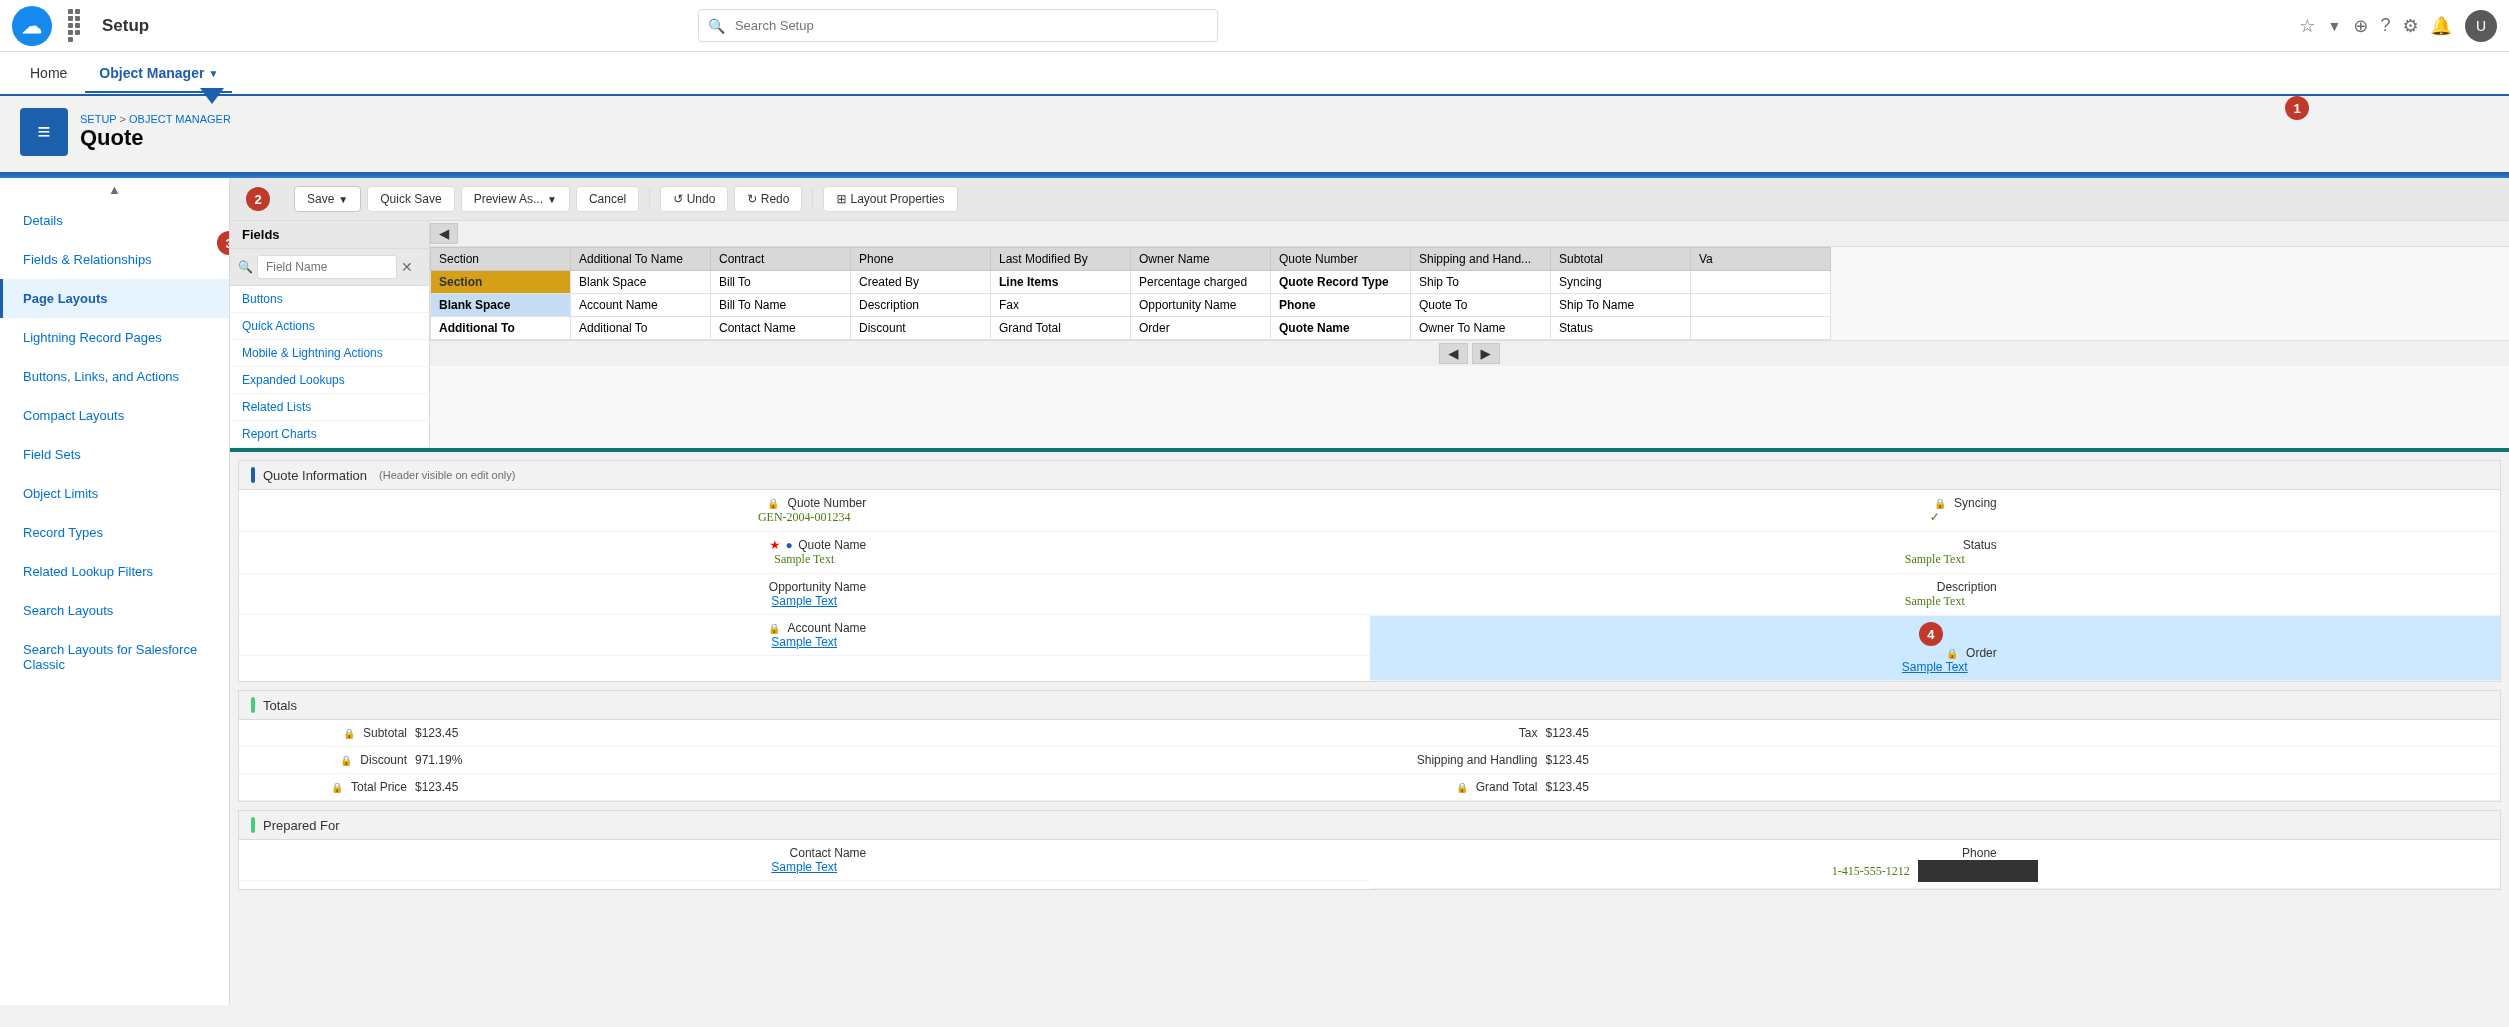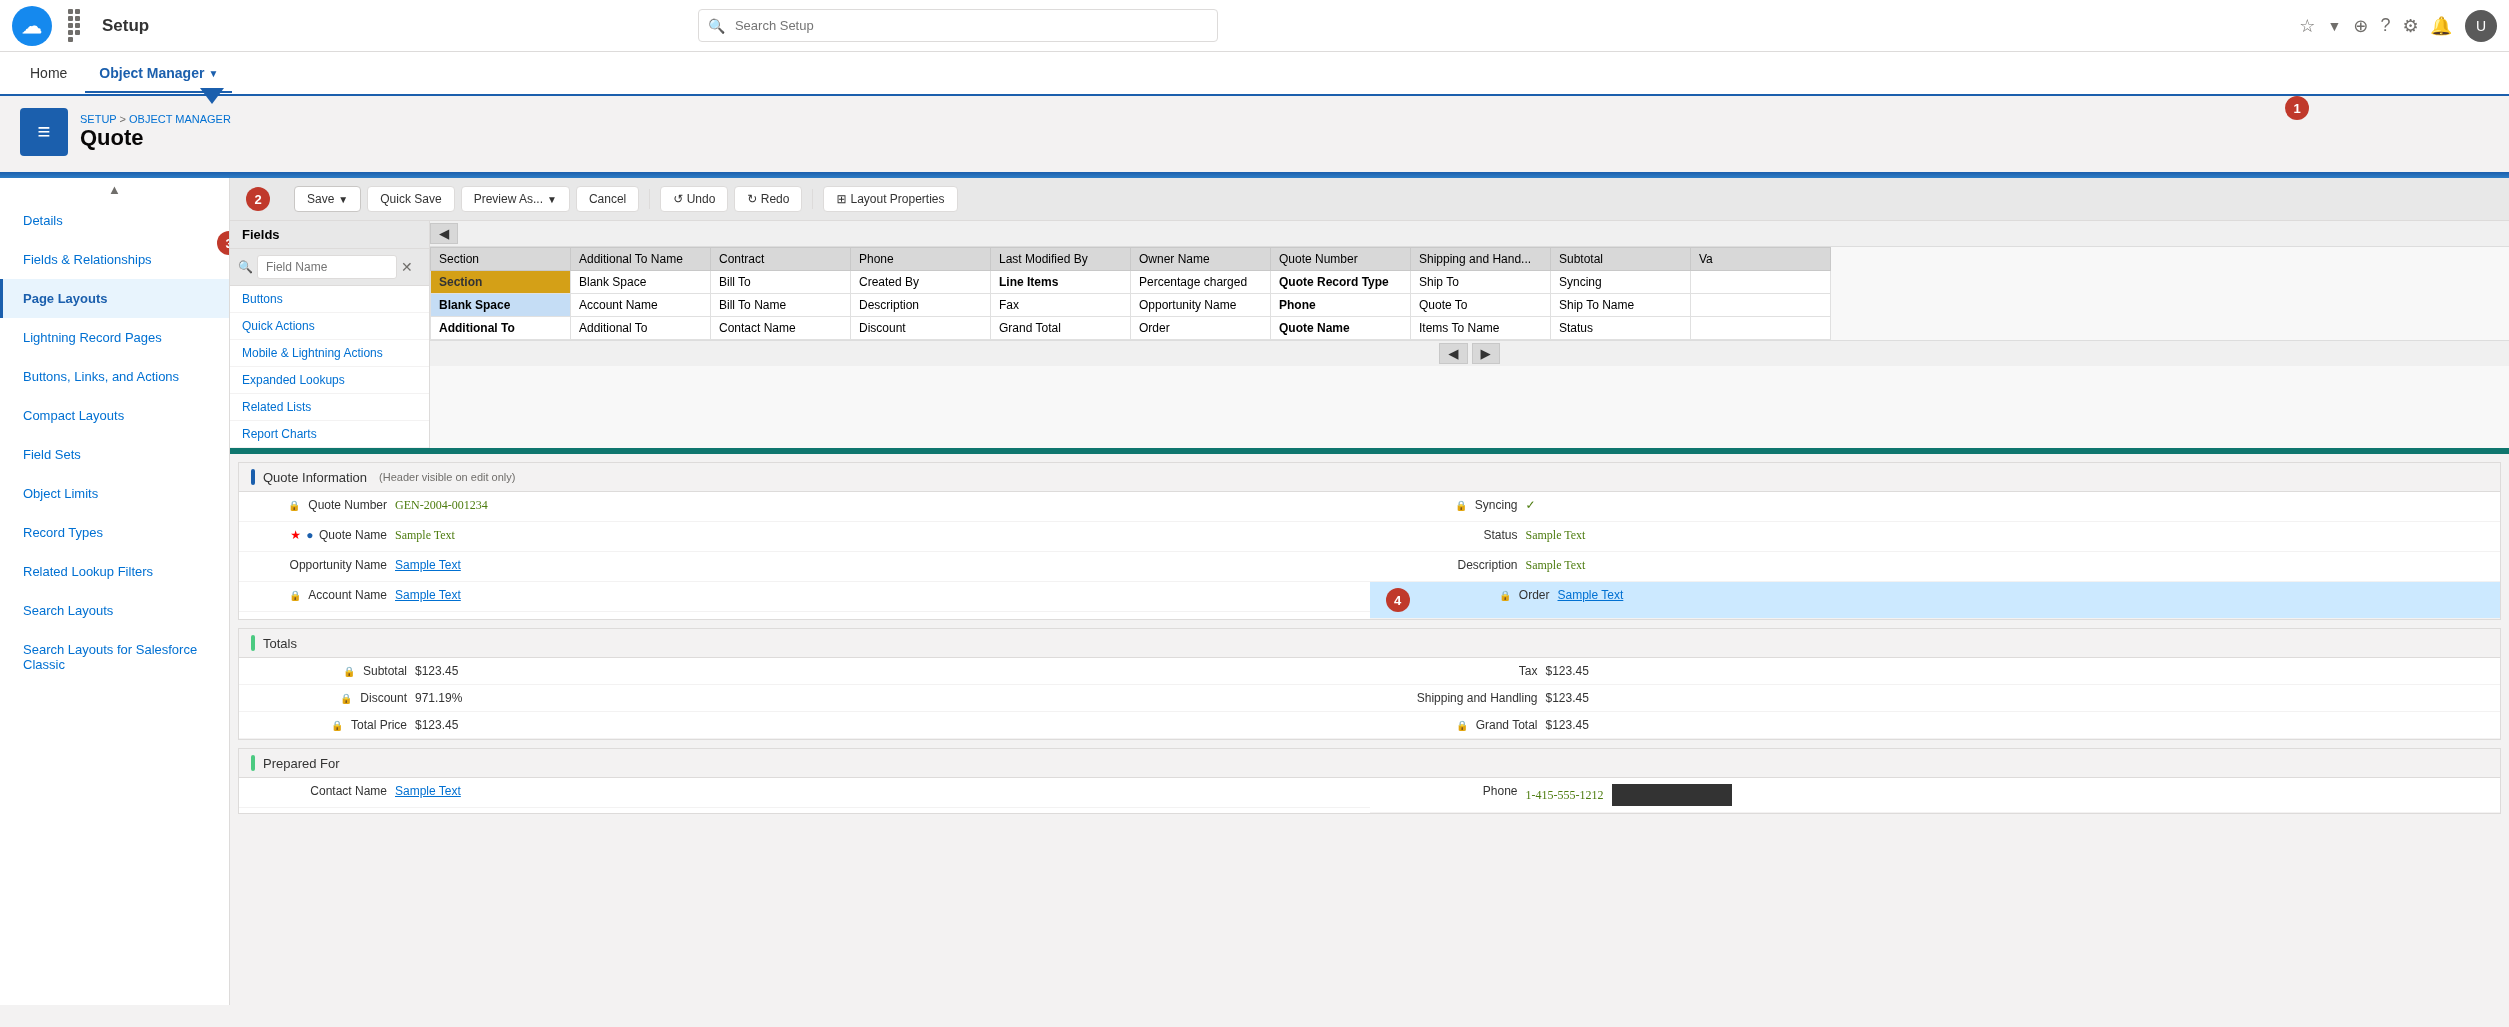--- a/index.html
+++ b/index.html
@@ -280,24 +280,25 @@
       align-items: center;
       gap: 8px;
     }
     .form-grid {
       display: grid;
       grid-template-columns: 1fr 1fr;
       gap: 0;
     }
     .form-row {
       display: flex;
-      align-items: flex-start;
+      align-items: center;
       padding: 6px 16px;
       border-bottom: 1px solid #f3f2f2;
       min-height: 30px;
+      flex-direction: column;
     }
     .form-row.highlighted { background: #cce9ff; }
     .form-label {
       text-align: right;
       width: 140px;
       flex-shrink: 0;
       color: #333;
       font-size: 12px;
       padding-right: 8px;
     }
@@ -470,21 +471,21 @@
       <div class="toolbar-separator"></div>
       <div class="toolbar-btn">↺ Undo</div>
       <div class="toolbar-btn">↻ Redo</div>
       <div class="toolbar-separator"></div>
       <div class="toolbar-btn">
         <span>⊞</span>
         <span>Layout Properties</span>
       </div>
     </div>
 
-    <div style="display:flex;border-bottom:6px solid #0f766e;">
+    <div style="display:flex;border-bottom:4px solid #0f766e;">
 
       <div class="fields-panel">
         <div class="fields-panel-header">Fields</div>
 
         <div class="quick-find-bar">
           <span class="magnifier">🔍</span>
           <input type="text" placeholder="Field Name" style="">
           <span class="quick-find-clear">✕</span>
         </div>
 
@@ -546,21 +547,21 @@
             </tr>
 
             <tr>
               <td style="font-weight:600;">Additional To</td>
               <td>Additional To</td>
               <td>Contact Name</td>
               <td>Discount</td>
               <td>Grand Total</td>
               <td>Order</td>
               <td class="bold">Quote Name</td>
-              <td>Items To Name</td>
+              <td>Owner To Name</td>
               <td>Status</td>
               <td></td>
             </tr>
           </tbody>
         </table>
 
         <div style="display:flex;padding:2px 0;border-top:1px solid #ddd;background:#f0f0f0;align-items:center;justify-content:center;gap:4px;">
           <button class="scroll-arrow">◀</button>
           <button class="scroll-arrow">▶</button>
         </div>

